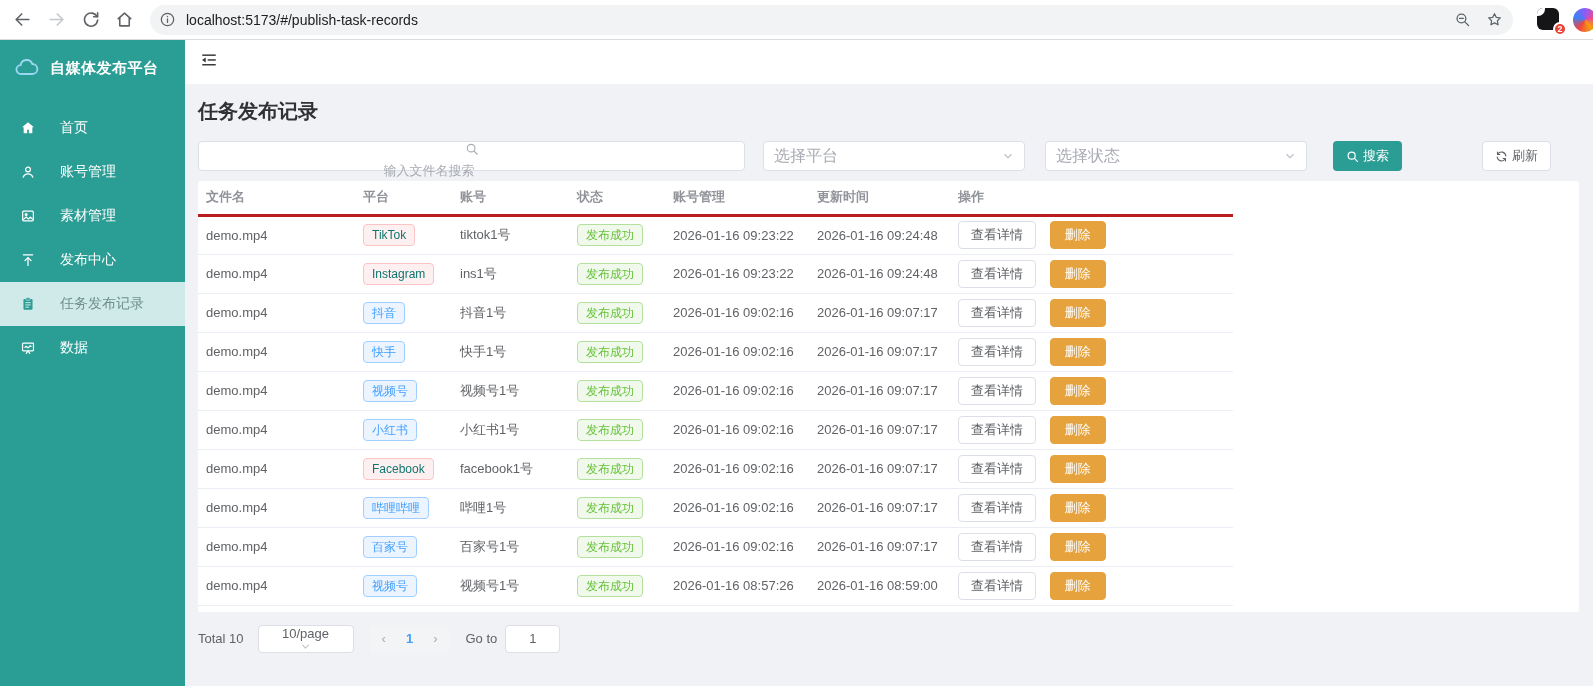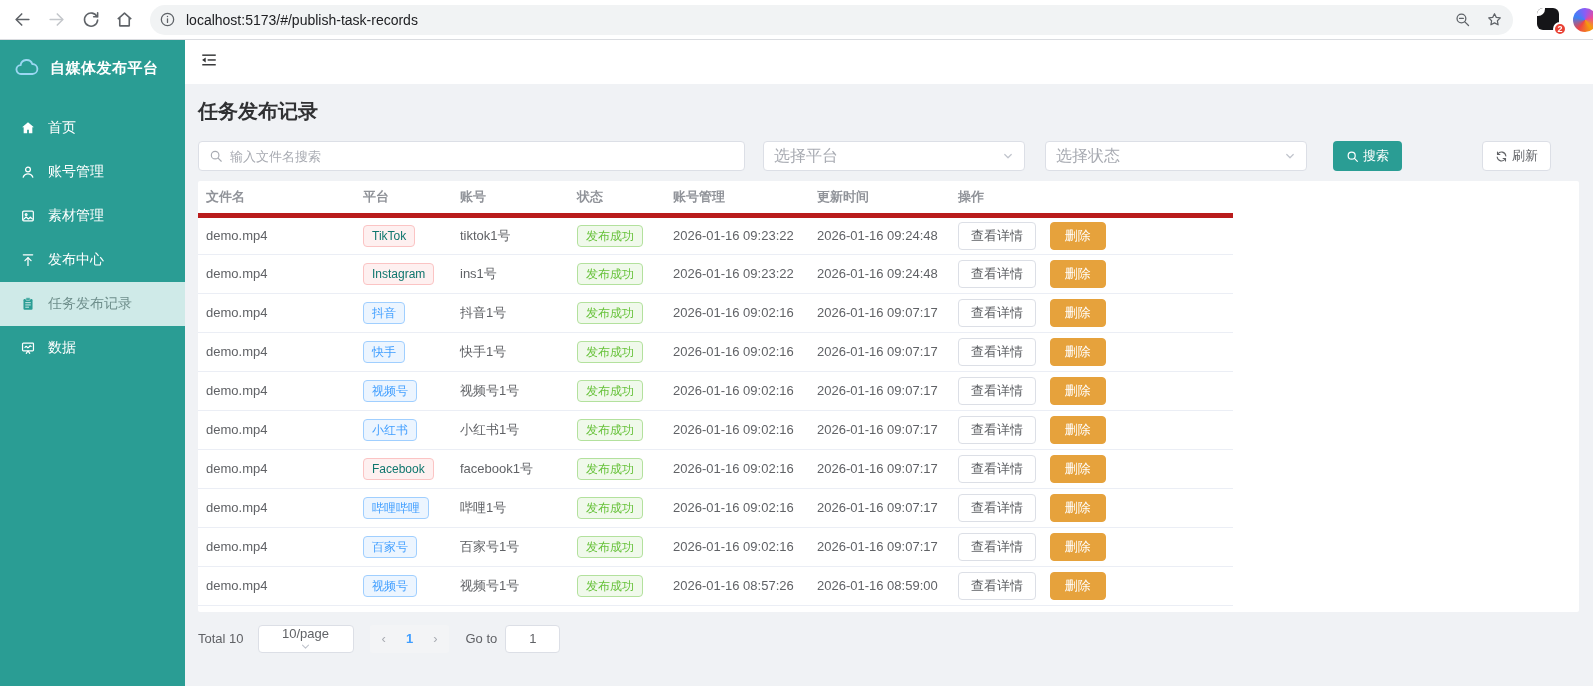--- a/index.html
+++ b/index.html
@@ -20,50 +20,50 @@
   .profile-ic { width:24px; height:24px; border-radius:50%; flex:none; margin-right:-12px;
     background: conic-gradient(#8b5cf6,#ec4899,#f59e0b,#ef4444,#3b82f6,#8b5cf6); }
 
   
   .app { display:flex; height:646px; }
   .sidebar { width:185px; background:#2a9d94; color:#fff; flex:none; }
   .logo-row { height:56px; display:flex; align-items:center; gap:10px; padding:0 14px; }
   .logo-row svg { width:26px; height:26px; flex:none; }
   .logo-title { font-size:15px; font-weight:bold; letter-spacing:.5px; white-space:nowrap; }
   .menu { padding-top:10px; }
-  .menu-item { height:44px; display:flex; align-items:center; gap:12px; padding:0 20px; font-size:14px; cursor:pointer; color:#fff; }
+  .menu-item { height:44px; display:flex; align-items:center; gap:24px; padding:0 20px; font-size:14px; cursor:pointer; color:#fff; }
   .menu-item svg { width:16px; height:16px; color:#fff; flex:none; }
   .menu-item.active { background:#cfeae8; color:#6f8f8c; }
   .menu-item.active svg { color:#2a9d94; }
 
   .main { flex:1; min-width:0; background:#f0f2f5; display:flex; flex-direction:column; }
   .navbar { height:44px; background:#fff; display:flex; align-items:center; padding:0 15px; flex:none; }
   .fold-ic svg { width:18px; height:18px; color:#303133; cursor:pointer; }
   .content { padding:8px 14px 0 13px; }
   .page-title { font-size:20px; font-weight:bold; color:#303133; margin:6px 0 16px; }
 
   
   .filter-row { display:flex; align-items:center; }
-  .search-box { width:547px; height:30px; background:#fff; border:1px solid #dcdfe6; border-radius:4px; display:flex; align-items:center; padding:0 10px; gap:7px; }
+  .search-box { width:547px; height:30px; background:#fff; border:1px solid #dcdfe6; border-radius:4px; display:flex; align-items:center; padding:0 10px; gap:7px;flex-direction:column; }
   .search-box svg { width:14px; height:14px; flex:none; }
   .search-box input { border:none; outline:none; flex:1; font-size:13px; color:#606266; background:transparent; font-family:inherit; }
   .search-box input::placeholder { color:#a8abb2; }
   .sel { height:30px; background:#fff; border:1px solid #dcdfe6; border-radius:4px; display:flex; align-items:center; justify-content:space-between; padding:0 10px; font-size:16px; color:#a8abb2; cursor:pointer; }
   .sel svg { width:12px; height:12px; }
   .sel-platform { width:262px; margin-left:18px; }
   .sel-status { width:262px; margin-left:20px; }
   .btn { height:30px; border-radius:4px; font-size:13px; display:inline-flex; align-items:center; gap:4px; cursor:pointer; font-family:inherit; }
   .btn svg { width:13px; height:13px; }
   .btn-search { margin-left:26px; background:#2a9d94; color:#fff; border:none; padding:0 13px; }
   .btn-refresh { margin-left:auto; margin-right:28px; background:#fff; color:#606266; border:1px solid #dcdfe6; padding:0 12px; }
 
   
   .card { background:#fff; margin-top:10px; border-radius:2px; padding-bottom:6px; min-height:430px; }
   table { border-collapse:collapse; width:1035px; table-layout:fixed; }
-  th { height:34px; text-align:left; font-size:13px; font-weight:bold; color:#909399; padding:0 8px; border-bottom:5px solid #b91c1c; }
+  th { height:34px; text-align:left; font-size:13px; font-weight:bold; color:#909399; padding:0 8px; border-bottom:3px solid #b91c1c; }
   td { height:39px; font-size:13px; color:#606266; padding:0 8px; border-bottom:1px solid #ebeef5; white-space:nowrap; }
   .tag { display:inline-block; height:22px; line-height:20px; padding:0 8px; border-radius:4px; font-size:12px; border:1px solid transparent; }
   .tag-primary { color:#409eff; background:#ecf5ff; border-color:#a0cfff; }
   .tag-danger  { color:#0f766e; background:#fef0f0; border-color:#fbc4c4; }
   .tag-success { color:#67c23a; background:#f0f9eb; border-color:#b3e19d; }
   .btn-view { height:28px; padding:0 12px; background:#fff; border:1px solid #dcdfe6; border-radius:4px; color:#606266; font-size:13px; cursor:pointer; font-family:inherit; }
   .btn-delete { height:28px; padding:0 14px; background:#e6a23c; border:1px solid #e6a23c; border-radius:4px; color:#fff; font-size:13px; cursor:pointer; margin-left:10px; font-family:inherit; }
 
   
   .pagination { display:flex; align-items:center; margin-top:13px; font-size:13px; color:#606266; }

